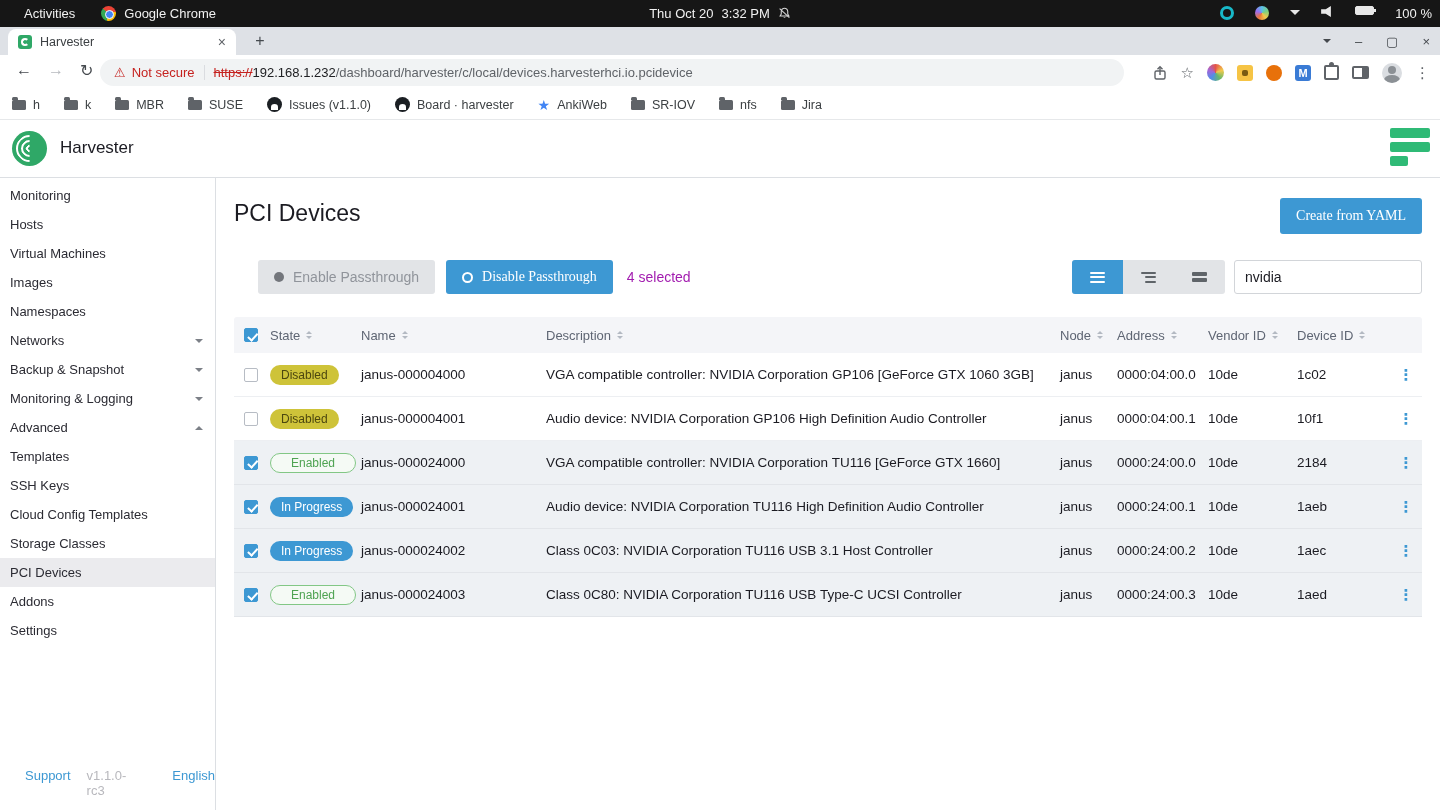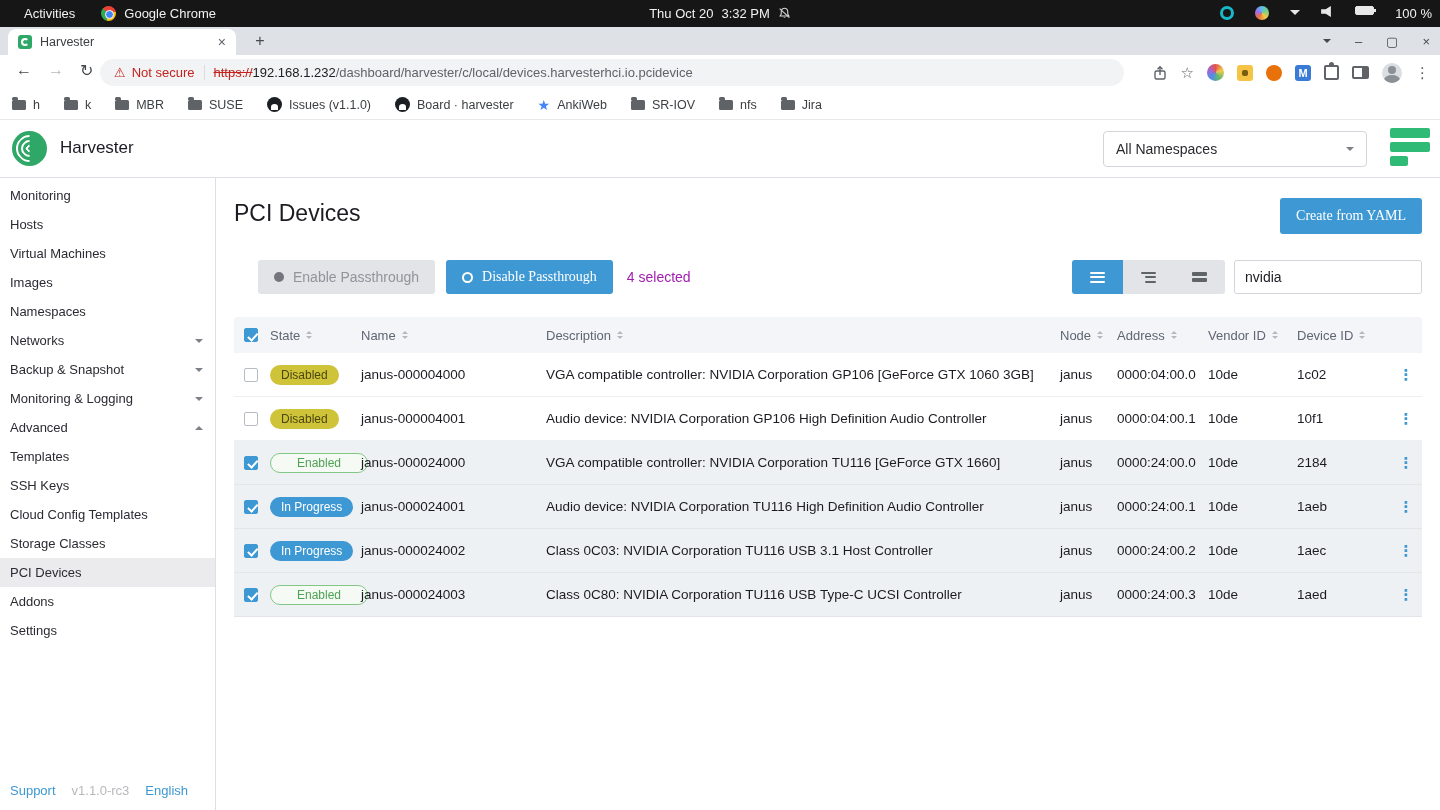--- a/index.html
+++ b/index.html
@@ -112,21 +112,21 @@
   .corner-logo b:nth-child(2){ top:15px; width:40px; }
   .corner-logo b:nth-child(3){ top:29px; width:18px; }
 
   
   .sidebar { position:absolute; top:178px; left:0; width:216px; bottom:0; background:#fff;
     border-right:1px solid #dcdfe3; font-size:13px; color:#2b2b33; padding-top:3px; }
   .side-item { height:29px; display:flex; align-items:center; padding:0 12px 0 10px; cursor:default; }
   .side-item .chev { margin-left:auto; }
   .side-item.active { background:#ebebee; }
   .side-footer { position:absolute; bottom:12px; left:10px; display:flex; gap:16px; font-size:13px; }
-  .side-footer .lnk { color:#3d98d3; }
+  .side-footer .lnk { color:#3d98d3;margin-left:15px; }
   .side-footer .ver { color:#b8b8bd; }
 
   
   .main { position:absolute; top:178px; left:216px; right:0; bottom:0; background:#fff; }
   .page-title { position:absolute; left:18px; top:22px; font-size:23px; color:#1b1b22; }
   .btn-primary { background:#3d98d3; color:#fff; border:none; border-radius:3px; font-size:14px;
     font-family:Liberation Serif, serif; }
   .create-btn { position:absolute; right:18px; top:20px; height:36px; padding:0 16px; }
   .actions { position:absolute; left:18px; right:18px; top:82px; height:34px; display:flex;
     align-items:center;margin-left:24px; }
@@ -160,21 +160,21 @@
   .sort::after { content:""; width:0; height:0; border:3.5px solid transparent; border-top-color:#b3b9c2; }
   .trow { height:44px; border-bottom:1px solid #edeff2; font-size:13.5px; color:#1b1b22; background:#fff; }
   .trow.sel { background:#eef1f4; border-bottom-color:#e2e5e9; }
   .cb { width:14px; height:14px; border:1px solid #b7bcc4; border-radius:2px; background:#fff;
     margin-left:10px; position:relative; }
   .cb.on { background:#3d98d3; border-color:#3d98d3; }
   .cb.on::after { content:""; position:absolute; left:4.5px; top:1.5px; width:3.5px; height:7.5px;
     border:solid #fff; border-width:0 2px 2px 0; transform:rotate(42deg); }
   .badge { display:inline-block; padding:3px 11px; border-radius:11px; font-size:12px; }
   .badge-warn { background:#cec339; color:#4c470f; }
-  .badge-ok { background:#f5faf5; border:1px solid #82c785; color:#4fa352; padding:2px 26px; }
+  .badge-ok { background:#f5faf5; border:1px solid #82c785; color:#4fa352; padding:2px 20px; }
   .badge-info { background:#3d98d3; color:#fff; }
   .row-menu { justify-self:center; color:#3d98d3; font-size:15px; font-weight:bold; }
 </style>
 </head>
 <body>
 
 <div class="topbar">
   <div class="left">
     <span>Activities</span>
     <span style="display:flex;align-items:center;gap:8px;">
@@ -289,24 +289,20 @@
     </span>
 </div>
 
 <div class="appheader">
   <div class="hv-logo">
       <i></i>
       <i></i>
       <i></i>
     </div>
   <div class="brand">Harvester</div>
-  <div class="ns-select">
-    <span>All Namespaces</span>
-    <span class="chev down"></span>
-  </div>
   <div class="corner-logo">
       <b></b>
       <b></b>
       <b></b>
     </div>
 </div>
 
 <div class="sidebar">
   <div class="side-item">
       <span>Monitoring</span>

